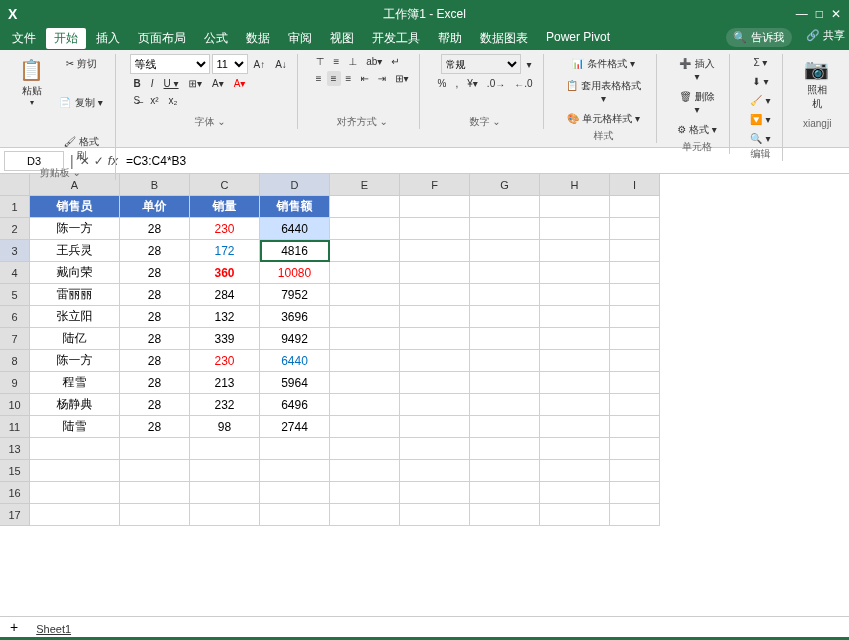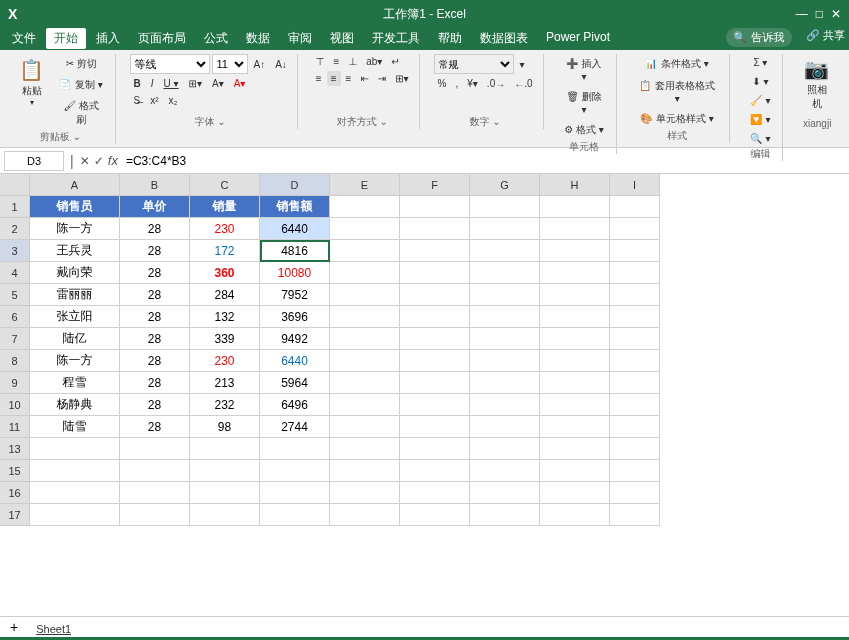--- a/index.html
+++ b/index.html
@@ -240,21 +240,21 @@
 <div class="ribbon" style="height:98px;">
 
   <div class="ribbon-group">
     <div style="display:flex;flex-direction:column;align-items:flex-start;flex:1;padding-bottom:14px;">
       <div style="display:flex;gap:2px;align-items:flex-start;">
         <button class="ribbon-btn large" style="min-width:40px;">
           <span style="font-size:20px;">📋</span>
           <span class="label">粘贴</span>
           <span style="font-size:8px;">▾</span>
         </button>
-        <div style="display:flex;flex-direction:column;gap:1px;">
+        <div style="display:flex;flex-direction:column;gap:19px;">
           <button class="ribbon-btn" style="font-size:10px;">✂ 剪切</button>
           <button class="ribbon-btn" style="font-size:10px;">📄 复制 ▾</button>
           <button class="ribbon-btn" style="font-size:10px;">🖌 格式刷</button>
         </div>
       </div>
     </div>
     <span class="ribbon-group-label">剪贴板 ⌄</span>
   </div>
 
   <div class="ribbon-group">
@@ -302,53 +302,53 @@
         <button class="small-btn">⇤</button>
         <button class="small-btn">⇥</button>
         <button class="small-btn">⊞▾</button>
       </div>
     </div>
     <span class="ribbon-group-label">对齐方式 ⌄</span>
   </div>
 
   <div class="ribbon-group">
     <div style="padding-bottom:14px;display:flex;flex-direction:column;gap:2px;">
-      <div style="display:flex;gap:2px;align-items:center;">
+      <div style="display:flex;gap:2px;align-items:center;margin-left:7px;">
         <select style="width:80px;height:20px;font-size:10px;border:1px solid #ccc;">
           <option>常规</option>
         </select>
         <button class="small-btn">▾</button>
       </div>
       <div style="display:flex;gap:1px;">
         <button class="small-btn">%</button>
         <button class="small-btn">,</button>
         <button class="small-btn">¥▾</button>
         <button class="small-btn">.0→</button>
         <button class="small-btn">←.0</button>
       </div>
     </div>
     <span class="ribbon-group-label">数字 ⌄</span>
   </div>
 
   <div class="ribbon-group">
     <div style="padding-bottom:14px;display:flex;flex-direction:column;gap:2px;">
+      <button class="ribbon-btn" style="font-size:10px;min-width:90px;">📊 条件格式 ▾</button>
+      <button class="ribbon-btn" style="font-size:10px;min-width:90px;">📋 套用表格格式 ▾</button>
+      <button class="ribbon-btn" style="font-size:10px;min-width:90px;">🎨 单元格样式 ▾</button>
+    </div>
+    <span class="ribbon-group-label">样式</span>
+  </div>
+
+  <div class="ribbon-group">
+    <div style="padding-bottom:14px;display:flex;flex-direction:column;gap:2px;">
       <button class="ribbon-btn" style="font-size:10px;">➕ 插入 ▾</button>
       <button class="ribbon-btn" style="font-size:10px;">🗑 删除 ▾</button>
       <button class="ribbon-btn" style="font-size:10px;">⚙ 格式 ▾</button>
     </div>
     <span class="ribbon-group-label">单元格</span>
-  </div>
-
-  <div class="ribbon-group">
-    <div style="padding-bottom:14px;display:flex;flex-direction:column;gap:2px;">
-      <button class="ribbon-btn" style="font-size:10px;min-width:90px;">📊 条件格式 ▾</button>
-      <button class="ribbon-btn" style="font-size:10px;min-width:90px;">📋 套用表格格式 ▾</button>
-      <button class="ribbon-btn" style="font-size:10px;min-width:90px;">🎨 单元格样式 ▾</button>
-    </div>
-    <span class="ribbon-group-label">样式</span>
   </div>
 
   <div class="ribbon-group">
     <div style="padding-bottom:14px;display:flex;flex-direction:column;gap:2px;">
       <button class="ribbon-btn" style="font-size:10px;">Σ ▾</button>
       <button class="ribbon-btn" style="font-size:10px;">⬇ ▾</button>
       <button class="ribbon-btn" style="font-size:10px;">🧹 ▾</button>
       <button class="ribbon-btn" style="font-size:10px;">🔽 ▾</button>
       <button class="ribbon-btn" style="font-size:10px;">🔍 ▾</button>
     </div>

